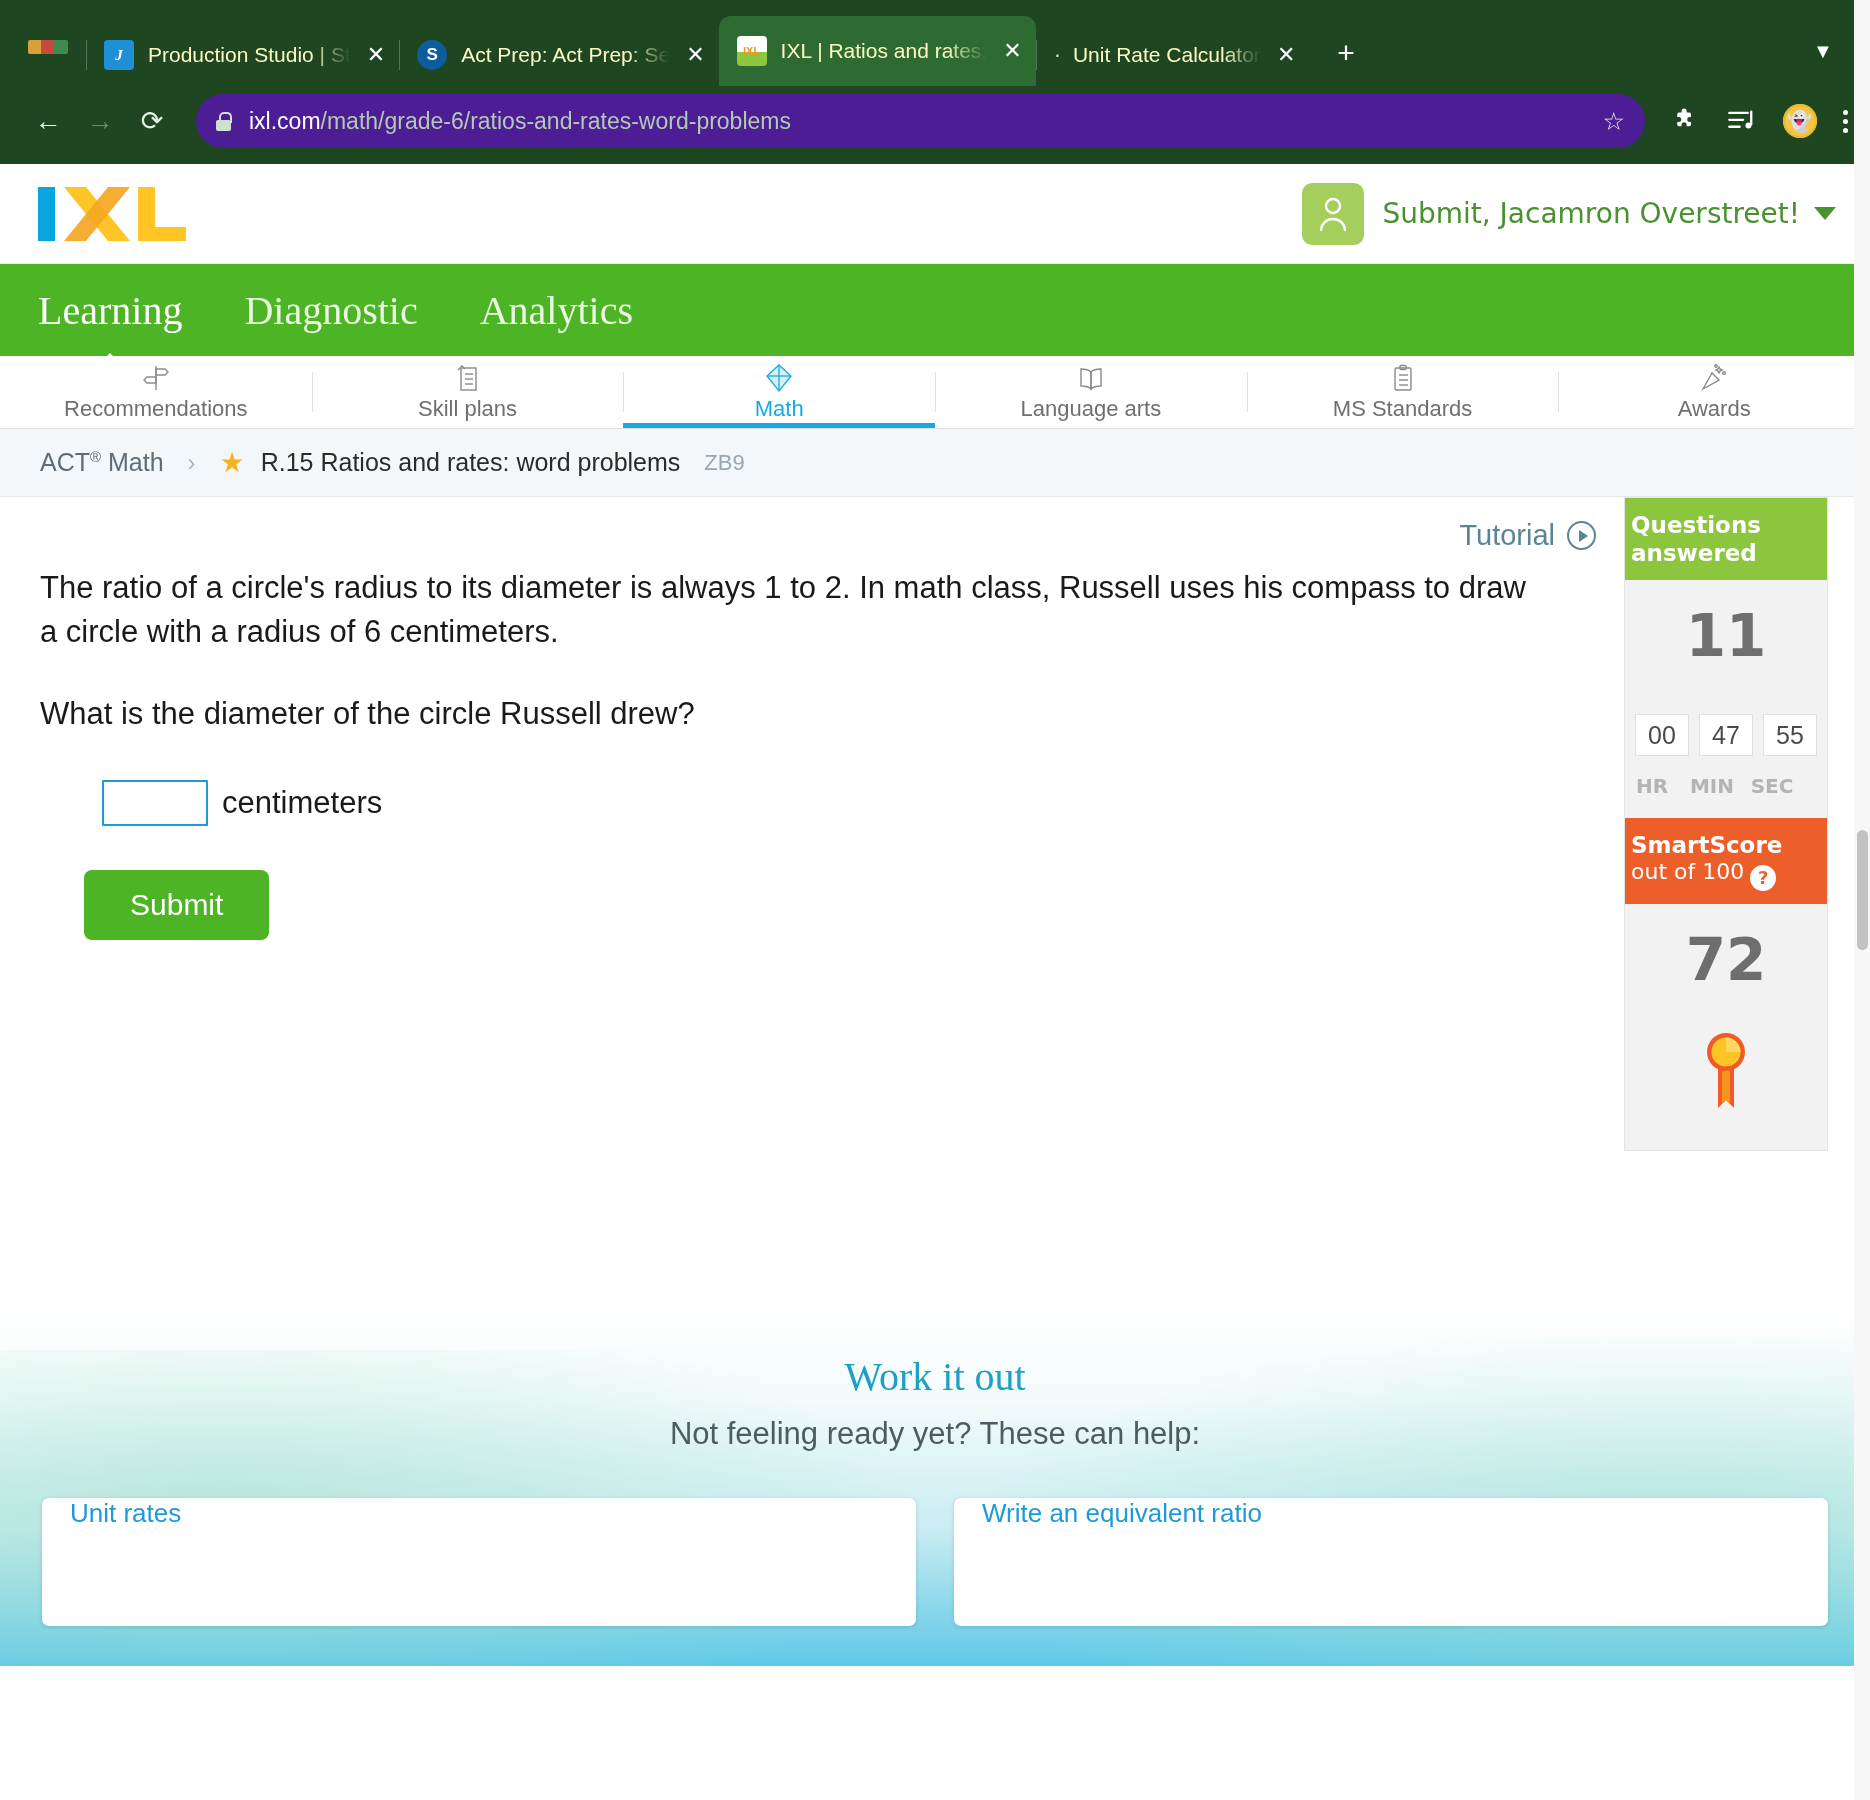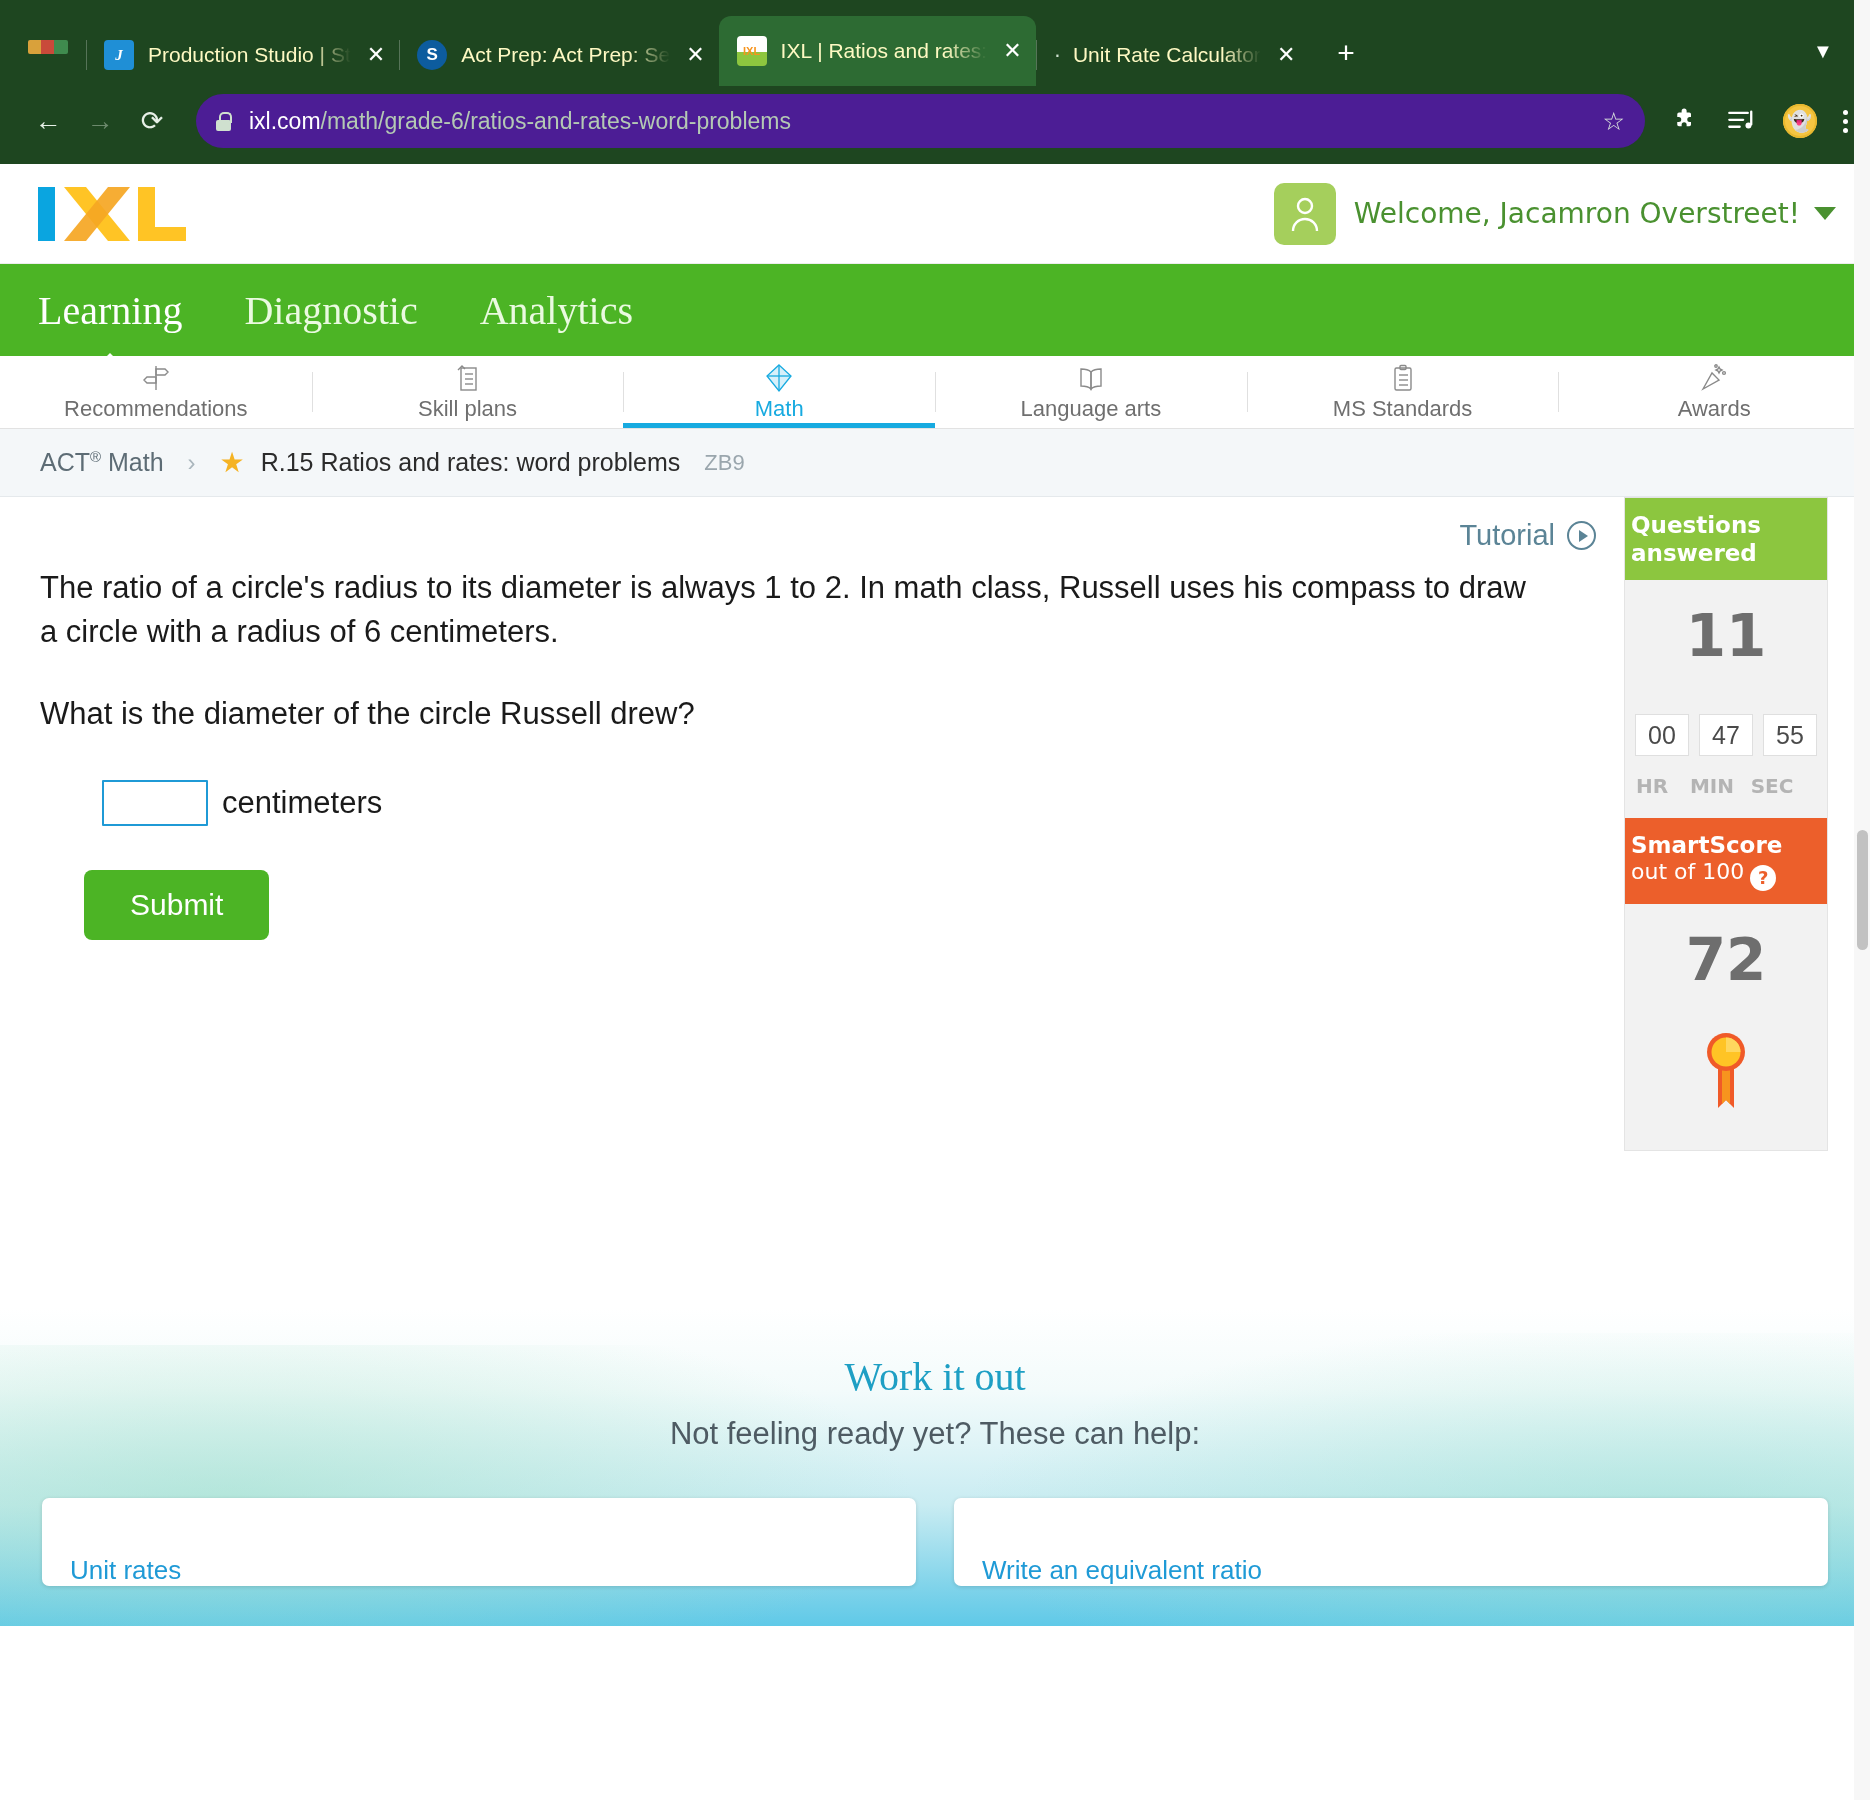--- a/index.html
+++ b/index.html
@@ -389,22 +389,22 @@
     position:relative; z-index:2;
     display:flex;
     gap: 38px;
     padding: 0 42px;
   }
   .wo-card {
     flex:1 1 0;
     background:#ffffff;
     border-radius: 7px;
     box-shadow: 0 1px 4px rgba(0,0,0,.14);
-    height: 88px;
-    display:flex; align-items:flex-end;
+    height: 128px;
+    display:flex; align-items:flex-start;
     padding: 0 28px;
   }
   .wo-card-label {
     font-size: 26px;
     color:#1f9ad6;
   }
 
   
   .page-scroll {
     position:absolute; right:0; top:0; width: 16px; height: 100%;
@@ -500,21 +500,21 @@
     </svg>
   </div>
 
   <div class="user-area">
     <div class="user-badge">
       <svg width="34" height="38" viewBox="0 0 34 38" fill="none" stroke="#ffffff" stroke-width="2.4">
         <circle cx="17" cy="11" r="7"></circle>
         <path d="M5 36c0-7 5.4-12 12-12s12 5 12 12"></path>
       </svg>
     </div>
-    <div class="welcome">Welcome, Jacamron Overstreet!</div>
+    <div class="welcome">Submit, Jacamron Overstreet!</div>
     <span class="caret-down"></span>
   </div>
 </div>
 
 <div class="greenbar">
   <div class="greenbar-item active">Learning</div>
   <div class="greenbar-item">Diagnostic</div>
   <div class="greenbar-item">Analytics</div>
 </div>
 

